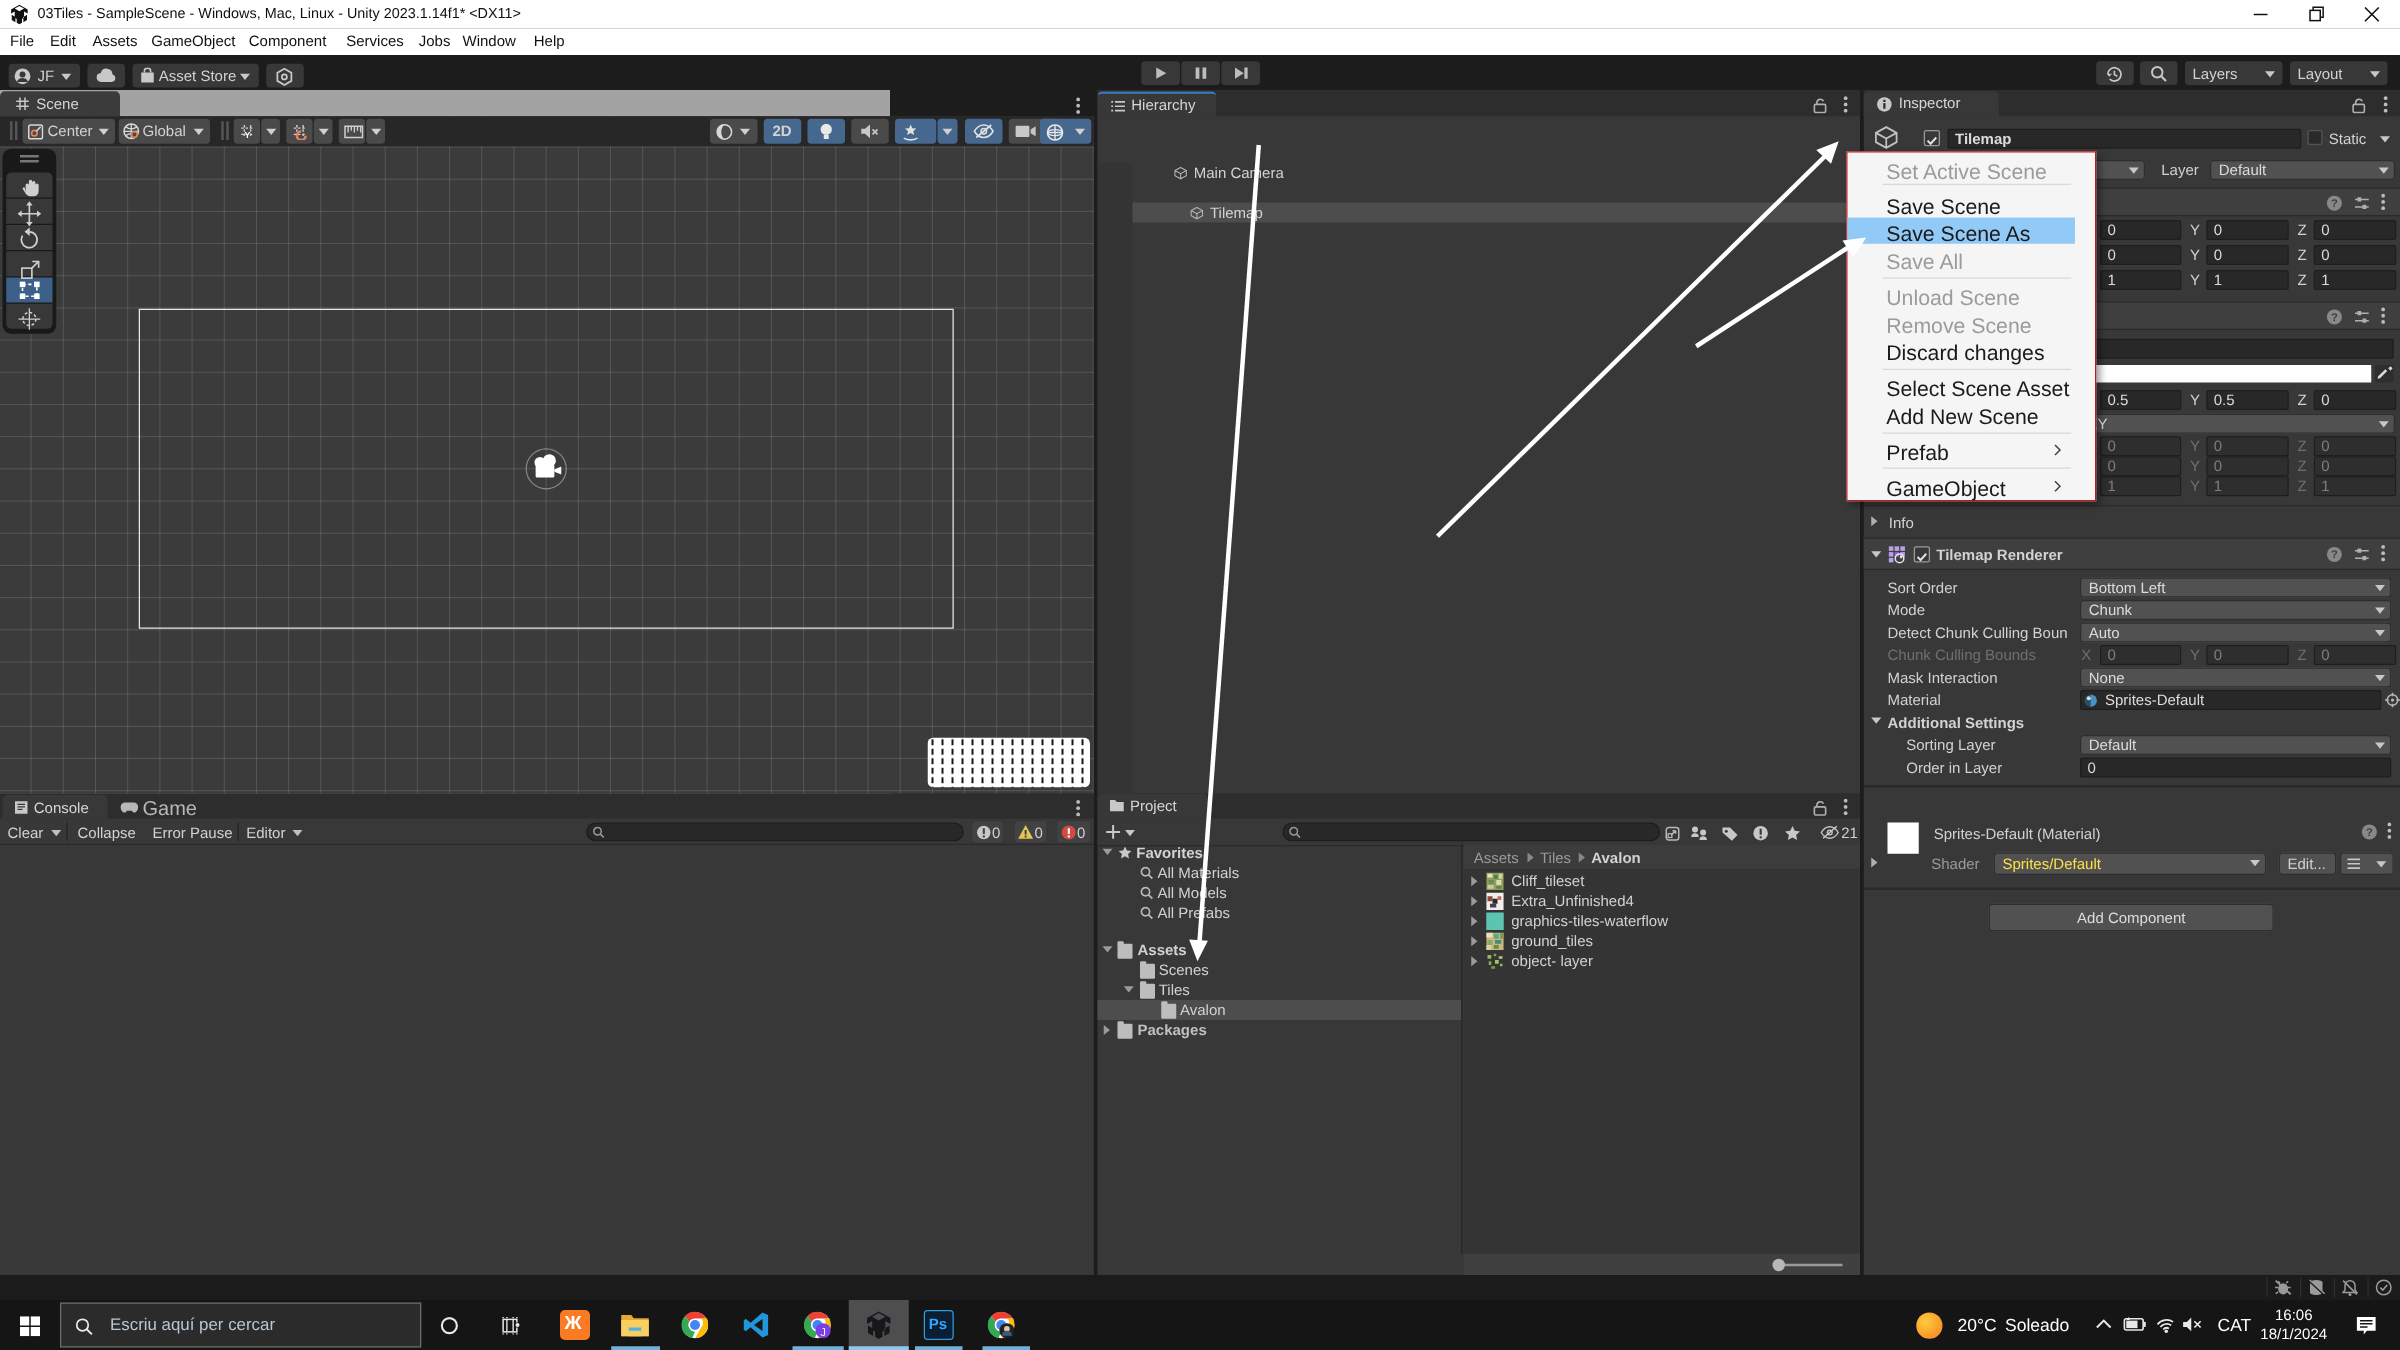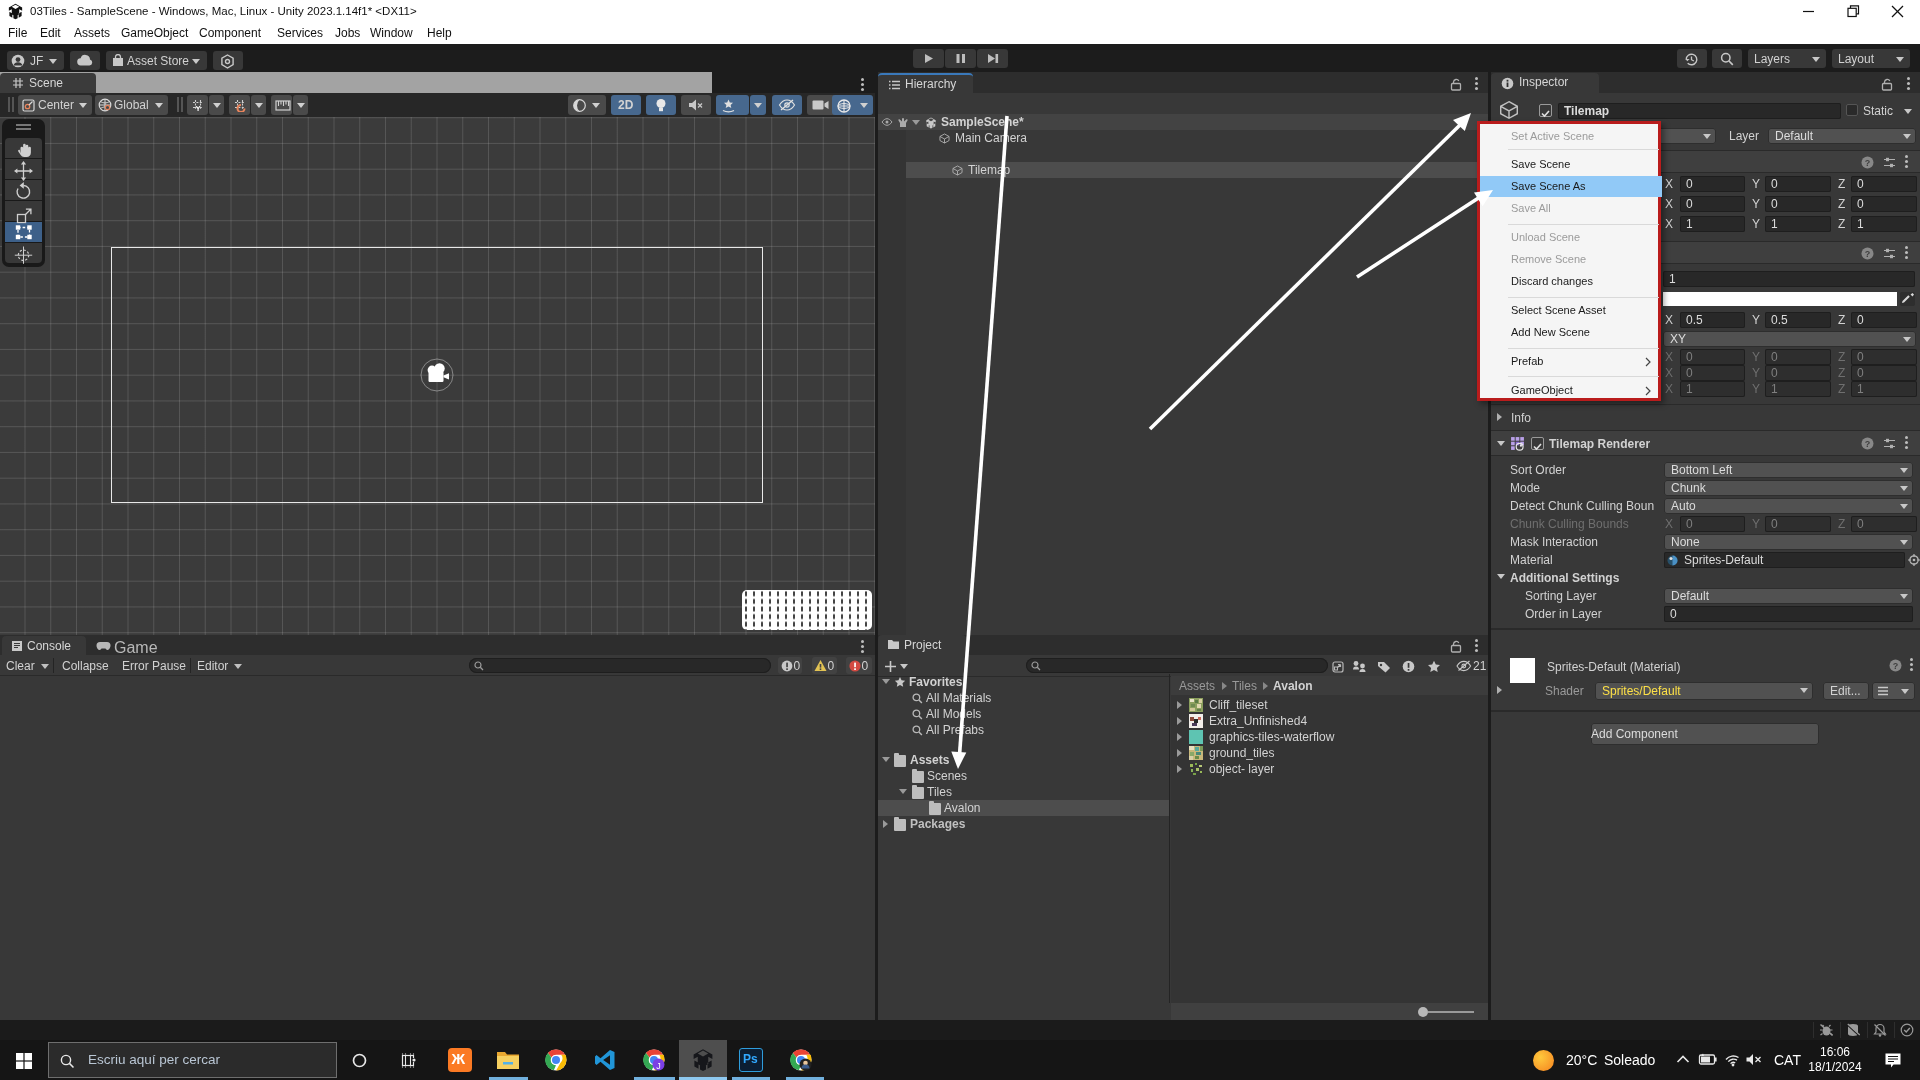--- a/index.html
+++ b/index.html
@@ -353,34 +353,20 @@
       </svg>
   <span class="abs" style="left:27px;top:2px">Hierarchy</span>
  </div>
  <svg class="abs" style="left:572px;top:6px" width="12" height="13" viewBox="0 0 12 13">
       <rect x="1.5" y="5.5" width="9" height="6.5" rx="1" fill="none" stroke="#b0b0b0" stroke-width="1.3"></rect>
       <path d="M3.5 5.5V4a2.8 2.8 0 0 1 5.3-1" fill="none" stroke="#b0b0b0" stroke-width="1.3"></path>
     </svg>
  <div class="kebab" style="left:597px;top:5px"></div>
 
  <div class="abs" style="left:0;top:58px;width:28px;height:505px;background:#343434"></div>
- <div class="abs" style="left:0;top:42px;width:610px;height:16px;background:#434343">
-  <svg class="abs" style="left:3px;top:4px" width="12" height="8" viewBox="0 0 12 8">
-        <path d="M1 4c1.6-2.2 3.4-3.3 5-3.3S9.4 1.8 11 4C9.4 6.2 7.6 7.3 6 7.3S2.6 6.2 1 4z" fill="none" stroke="#aaa" stroke-width="1"></path>
-        <circle cx="6" cy="4" r="1.5" fill="#aaa"></circle>
-      </svg>
-  <svg class="abs" style="left:19px;top:3px" width="11" height="11" viewBox="0 0 11 11">
-        <path d="M3 10V6L1.5 3.5c-.4-.8.6-1.6 1.3-.9L5 4.5V2a1 1 0 0 1 2 0v2.5l2.2-1.9c.7-.7 1.7.1 1.3.9L9 6v4z" fill="#aaa"></path>
-      </svg>
-  <span class="tri-d" style="left:34px;top:6px"></span>
-  <svg class="abs" style="left:47px;top:2.5px" width="12" height="12" viewBox="0 0 32 32">
-        <path fill="#c8c8c8" d="M16 1.5 28.5 8.6v6.2L23 11.7v9.5L16 25.2 9 21.2v-9.5L3.5 14.8V8.6zM9 7.2l7 4 7-4-7-4zM4.5 16.6 10 19.8v8l-5.5-3.2zM27.5 16.6 22 19.8v8l5.5-3.2zM12 22l4 2.3L20 22v6.5l-4 2.3-4-2.3z"></path>
-      </svg>
-  <span class="tx" style="left:63px;top:0;font-weight:bold">SampleScene*</span>
- </div>
  <div class="abs" style="left:0;top:58px;width:610px;height:16px">
   <svg class="abs" style="left:61px;top:2.5px" width="11" height="11" viewBox="0 0 14 14">
         <path d="M7 1.2 12.8 4.4v5.2L7 12.8 1.2 9.6V4.4z M1.2 4.4 7 7.6l5.8-3.2M7 7.6v5.2" fill="none" stroke="#b4b4b4" stroke-width="1.1"></path>
       </svg>
   <span class="tx" style="left:77px;top:0">Main Camera</span>
  </div>
  <div class="abs" style="left:28px;top:90px;width:582px;height:16px;background:#4d4d4d">
   <svg class="abs" style="left:46px;top:2.5px" width="11" height="11" viewBox="0 0 14 14">
         <path d="M7 1.2 12.8 4.4v5.2L7 12.8 1.2 9.6V4.4z M1.2 4.4 7 7.6l5.8-3.2M7 7.6v5.2" fill="none" stroke="#b4b4b4" stroke-width="1.1"></path>
       </svg>
@@ -777,21 +763,21 @@
  <div class="abs" style="left:332px;top:610px;width:46px;height:18px;background:#515151;border-radius:3px;box-shadow:inset 0 0 0 1px #2e2e2e">
       <span class="tx" style="left:7px;top:1px">Edit...</span>
     </div>
  <div class="abs" style="left:381px;top:610px;width:43px;height:18px;background:#515151;border-radius:3px;box-shadow:inset 0 0 0 1px #2e2e2e">
   <svg class="abs" style="left:5px;top:4px" width="12" height="10" viewBox="0 0 12 10">
         <path d="M1 1.5h10M1 5h10M1 8.5h10" stroke="#c8c8c8" stroke-width="1.3"></path>
       </svg>
   <span class="tri-d" style="left:29px;top:7px;border-top-color:#c8c8c8"></span>
  </div>
  <div class="abs" style="left:0;top:638px;width:429px;height:2px;background:#2a2a2a"></div>
- <div class="abs" style="left:100px;top:651px;width:228px;height:22px;background:#515151;border-radius:3px;box-shadow:inset 0 0 0 1px #2e2e2e;text-align:left;font-size:12px;line-height:22px;color:#dcdcdc">Add Component</div>
+ <div class="abs" style="left:100px;top:651px;width:228px;height:22px;background:#515151;border-radius:3px;box-shadow:inset 0 0 0 1px #2e2e2e;text-align:center;font-size:12px;line-height:22px;color:#dcdcdc">Add Component</div>
 </div>
 
 <div class="abs" style="left:0;top:1020px;width:1920px;height:20px;background:#1b1b1b" id="statusbar">
  <div class="sep-v" style="left:1813px;top:2px;height:16px;background:#2e2e2e"></div>
  <div class="sep-v" style="left:1840px;top:2px;height:16px;background:#2e2e2e"></div>
  <div class="sep-v" style="left:1867px;top:2px;height:16px;background:#2e2e2e"></div>
  <div class="sep-v" style="left:1894px;top:2px;height:16px;background:#2e2e2e"></div>
  <svg class="abs" style="left:1819px;top:3px" width="15" height="14" viewBox="0 0 15 14">
       <ellipse cx="7.5" cy="8" rx="4" ry="4.5" fill="#9a9a9a"></ellipse>
       <path d="M5 3.5L3.5 2M10 3.5L11.5 2M3.5 7H1M13.5 7H11M3.5 10.5L1.5 12M11.5 10.5L13.5 12" stroke="#9a9a9a" stroke-width="1.2"></path>
@@ -922,21 +908,21 @@
     </svg>
  <span class="abs" style="left:1774px;top:12px;font-size:14px;color:#fff">CAT</span>
  <span class="abs" style="left:1815px;top:5px;width:40px;text-align:center;font-size:12px;color:#fff">16:06</span>
  <span class="abs" style="left:1803px;top:20px;width:64px;text-align:center;font-size:12px;color:#fff">18/1/2024</span>
  <svg class="abs" style="left:1884px;top:12px" width="18" height="17" viewBox="0 0 18 17">
       <path d="M1.5 1.5h15v11h-7l-2.5 3v-3h-5.5z" fill="#fff"></path>
       <path d="M4 4.5h10M4 7h10M4 9.5h6" stroke="#151515" stroke-width="1.2"></path>
     </svg>
 </div>
 
-<div class="abs" style="left:1477px;top:121px;width:184px;height:280px;background:#f5f5f5;border:3px solid #b91c1c;box-shadow:3px 3px 6px rgba(0,0,0,.4);z-index:40;font-size:11px;color:#1a1a1a" id="ctx">
+<div class="abs" style="left:1477px;top:121px;width:200px;height:280px;background:#f5f5f5;border:1px solid #b91c1c;box-shadow:3px 3px 6px rgba(0,0,0,.4);z-index:40;font-size:17px;color:#1a1a1a" id="ctx">
  <span class="abs" style="left:31px;top:6px;color:#9b9b9b">Set Active Scene</span>
  <div class="abs" style="left:28px;top:24.5px;width:151px;height:1px;background:#d9d9d9"></div>
  <span class="abs" style="left:31px;top:34px">Save Scene</span>
  <div class="abs" style="left:0;top:52px;width:182px;height:21px;background:#91c9f7"></div>
  <span class="abs" style="left:31px;top:56px">Save Scene As</span>
  <span class="abs" style="left:31px;top:78px;color:#9b9b9b">Save All</span>
  <div class="abs" style="left:28px;top:99.5px;width:151px;height:1px;background:#d9d9d9"></div>
  <span class="abs" style="left:31px;top:107px;color:#9b9b9b">Unload Scene</span>
  <span class="abs" style="left:31px;top:129px;color:#9b9b9b">Remove Scene</span>
  <span class="abs" style="left:31px;top:151px">Discard changes</span>

